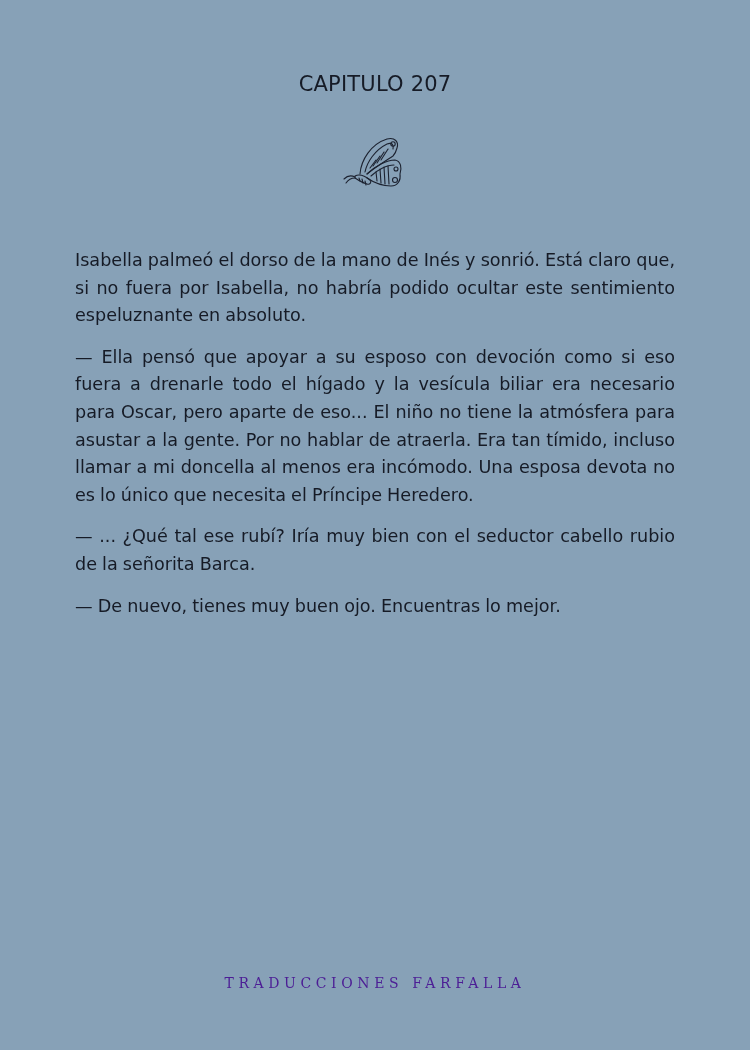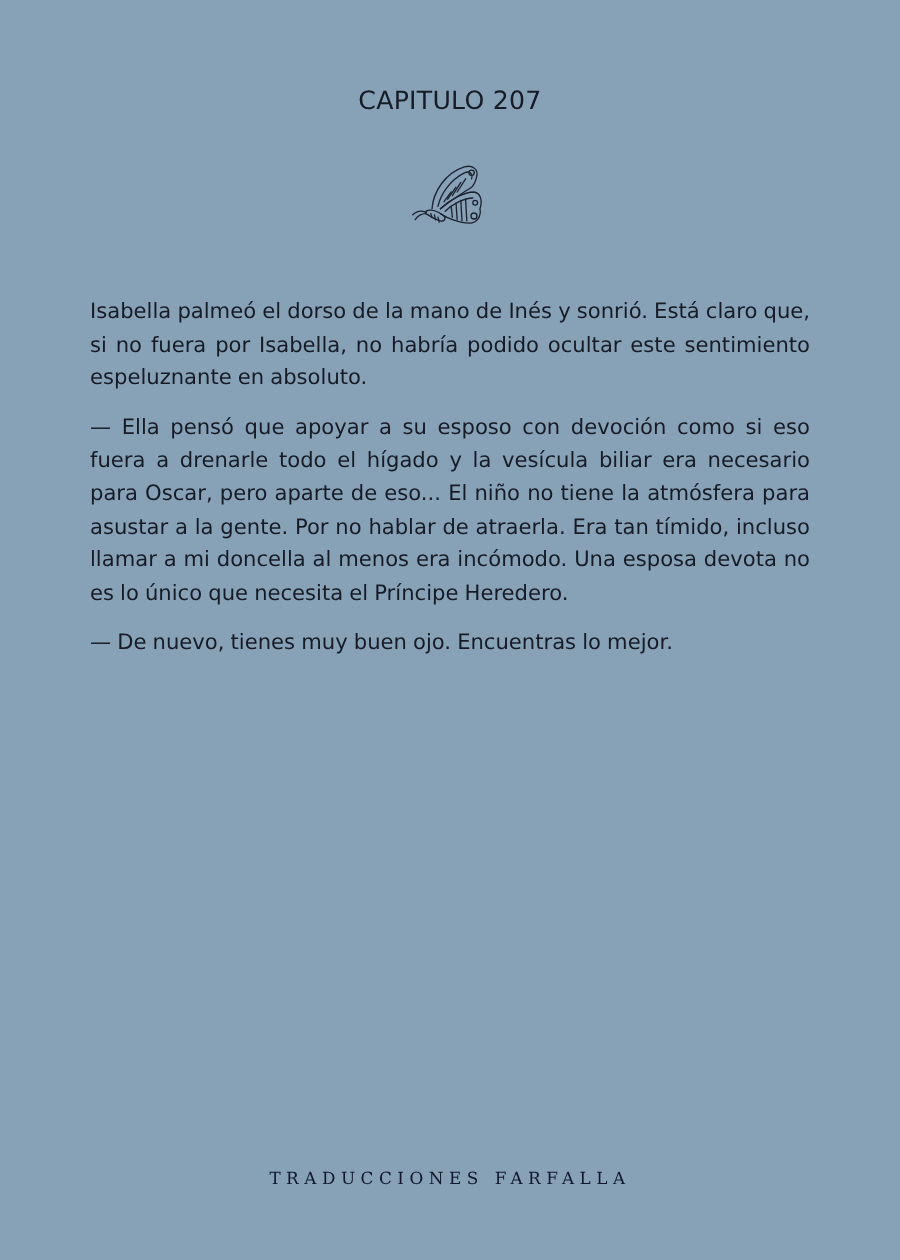--- a/index.html
+++ b/index.html
@@ -49,21 +49,21 @@
     }
     .footer {
       position: absolute;
       top: 975px;
       left: 0;
       width: 750px;
       text-align: center;
       font-family: "DejaVu Serif", "Liberation Serif", serif;
       font-size: 14px;
       letter-spacing: 4.6px;
-      color: #0f172a;
+      color: #4c1d95;
     }
   </style>
 </head>
 <body>
 
 <h1 class="chapter-title">CAPITULO 207</h1>
 
 <div class="butterfly">
   <svg viewBox="0 0 62 56" width="62" height="56" fill="none" stroke="#1c2230" stroke-width="1.1" stroke-linecap="round" stroke-linejoin="round">
 
@@ -90,16 +90,17 @@
     <path d="M22 45 L23 49"></path>
 
     <path d="M12 41 C8 39, 4 40, 1 43"></path>
     <path d="M12 42 C8 42, 5 44, 3 47"></path>
   </svg>
 </div>
 
 <div class="content">
   <p>Isabella palmeó el dorso de la mano de Inés y sonrió. Está claro que, si no fuera por Isabella, no habría podido ocultar este sentimiento espeluznante en absoluto.</p>
   <p>— Ella pensó que apoyar a su esposo con devoción como si eso fuera a drenarle todo el hígado y la vesícula biliar era necesario para Oscar, pero aparte de eso... El niño no tiene la atmósfera para asustar a la gente. Por no hablar de atraerla. Era tan tímido, incluso llamar a mi doncella al menos era incómodo. Una esposa devota no es lo único que necesita el Príncipe Heredero.</p>
+  <p>— ... ¿Qué tal ese rubí? Iría muy bien con el seductor cabello rubio de la señorita Barca.</p>
   <p>— De nuevo, tienes muy buen ojo. Encuentras lo mejor.</p>
 </div>
 
 <div class="footer">TRADUCCIONES FARFALLA</div>
 
 </body></html>

